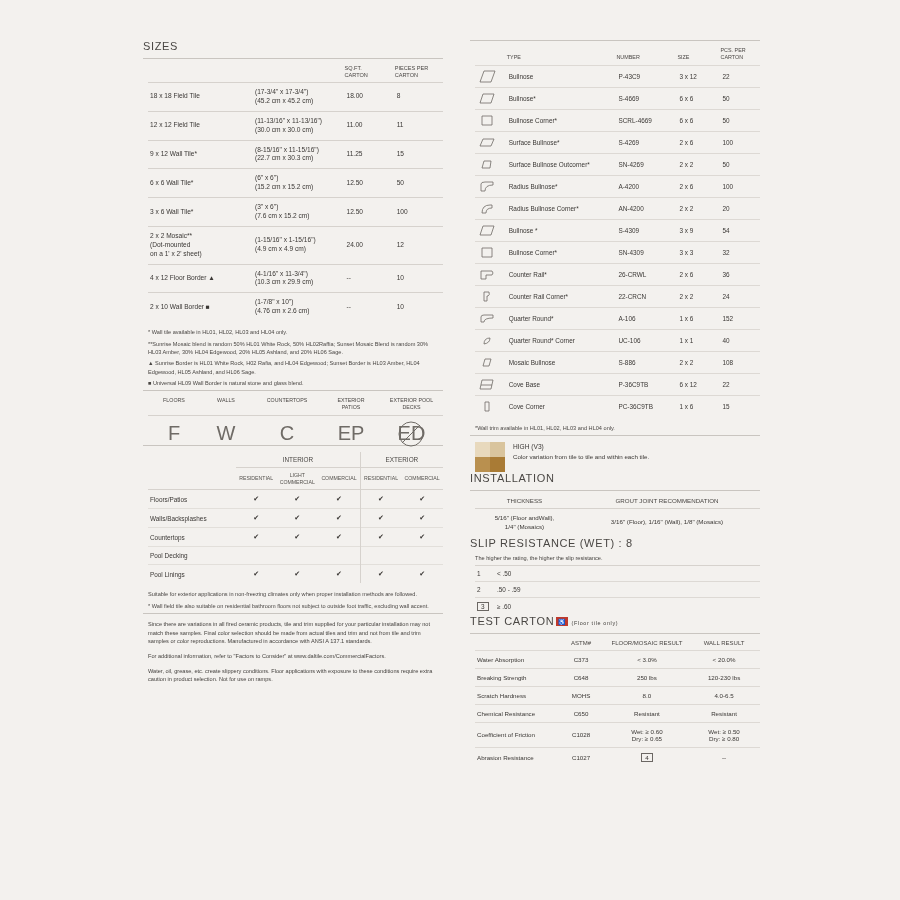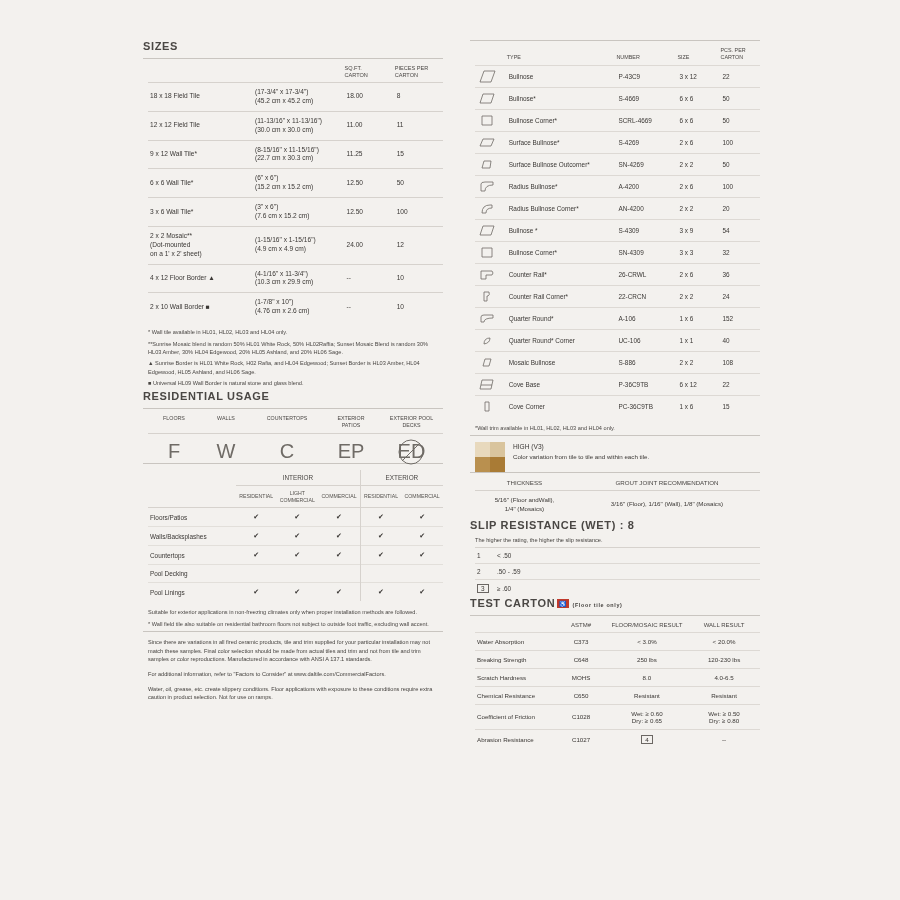--- a/index.html
+++ b/index.html
@@ -10,21 +10,21 @@
     color:#3a3734;
     font-size:7px;
     position:relative;
     overflow:hidden;
   }
   .page{position:absolute;inset:0;}
   .col-left{position:absolute;left:143px;top:40px;width:300px;}
   .col-right{position:absolute;left:470px;top:40px;width:290px;}
 
   h2.sect{
-    font-size:11px;letter-spacing:.06em;font-weight:700;color:#4a4744;
+    font-size:11px;letter-spacing:.06em;font-weight:400;color:#4a4744;
     margin:0 0 6px 0;
   }
   .rule{height:1px;background:#c9c5c0;margin:0 0 6px 0;}
 
   table{border-collapse:collapse;width:100%;font-size:6.6px;}
   td,th{padding:0;vertical-align:middle;font-weight:400;text-align:left;}
 
   
   .sizes{width:295px;margin-left:5px;}
   .sizes th{font-size:5.6px;color:#4a4744;line-height:1.25;padding-bottom:3px;vertical-align:bottom;}
@@ -177,21 +177,20 @@
         </tbody>
     </table>
 
     <div class="footnotes" id="sizes-footnotes">
         <p>* Wall tile available in HL01, HL02, HL03 and HL04 only.</p>
         <p>**Sunrise Mosaic blend is random 50% HL01 White Rock, 50% HL02Raffia; Sunset Mosaic Blend is random 30% HL03 Amber, 30% HL04 Edgewood, 20% HL05 Ashland, and 20% HL06 Sage.</p>
         <p>▲ Sunrise Border is HL01 White Rock, H02 Rafia, and HL04 Edgewood; Sunset Border is HL03 Amber, HL04 Edgewood, HL05 Ashland, and HL06 Sage.</p>
         <p>■ Universal HL09 Wall Border is natural stone and glass blend.</p>
       </div>
 
-    <h2 class="sect mt22">RESIDENTIAL USAGE</h2>
     <div class="rule"></div>
     <div class="res-wrap">
       <div class="res-head" id="res-head">
           <div style="width: 52px;">FLOORS</div>
           <div style="width: 52px;">WALLS</div>
           <div style="width: 70px;">COUNTERTOPS</div>
           <div style="width: 58px;">EXTERIOR<br>PATIOS</div>
           <div style="width: 63px;">EXTERIOR POOL<br>DECKS</div>
         </div>
       <div class="res-letters" id="res-letters">
@@ -484,20 +483,21 @@
           <div style="background: rgb(217, 196, 157);"></div>
           <div style="background: rgb(185, 144, 79);"></div>
           <div style="background: rgb(169, 123, 53);"></div>
         </div>
       <div class="shade-txt">
         <div class="lbl">HIGH (V3)</div>
         <div>Color variation from tile to tile and within each tile.</div>
       </div>
     </div>
 
+    <h2 class="sect mt22">INSTALLATION</h2>
     <div class="rule"></div>
     <table class="install">
       <thead>
         <tr>
           <th class="c-a">THICKNESS</th>
           <th>GROUT JOINT RECOMMENDATION</th>
         </tr>
       </thead>
       <tbody>
         <tr>

